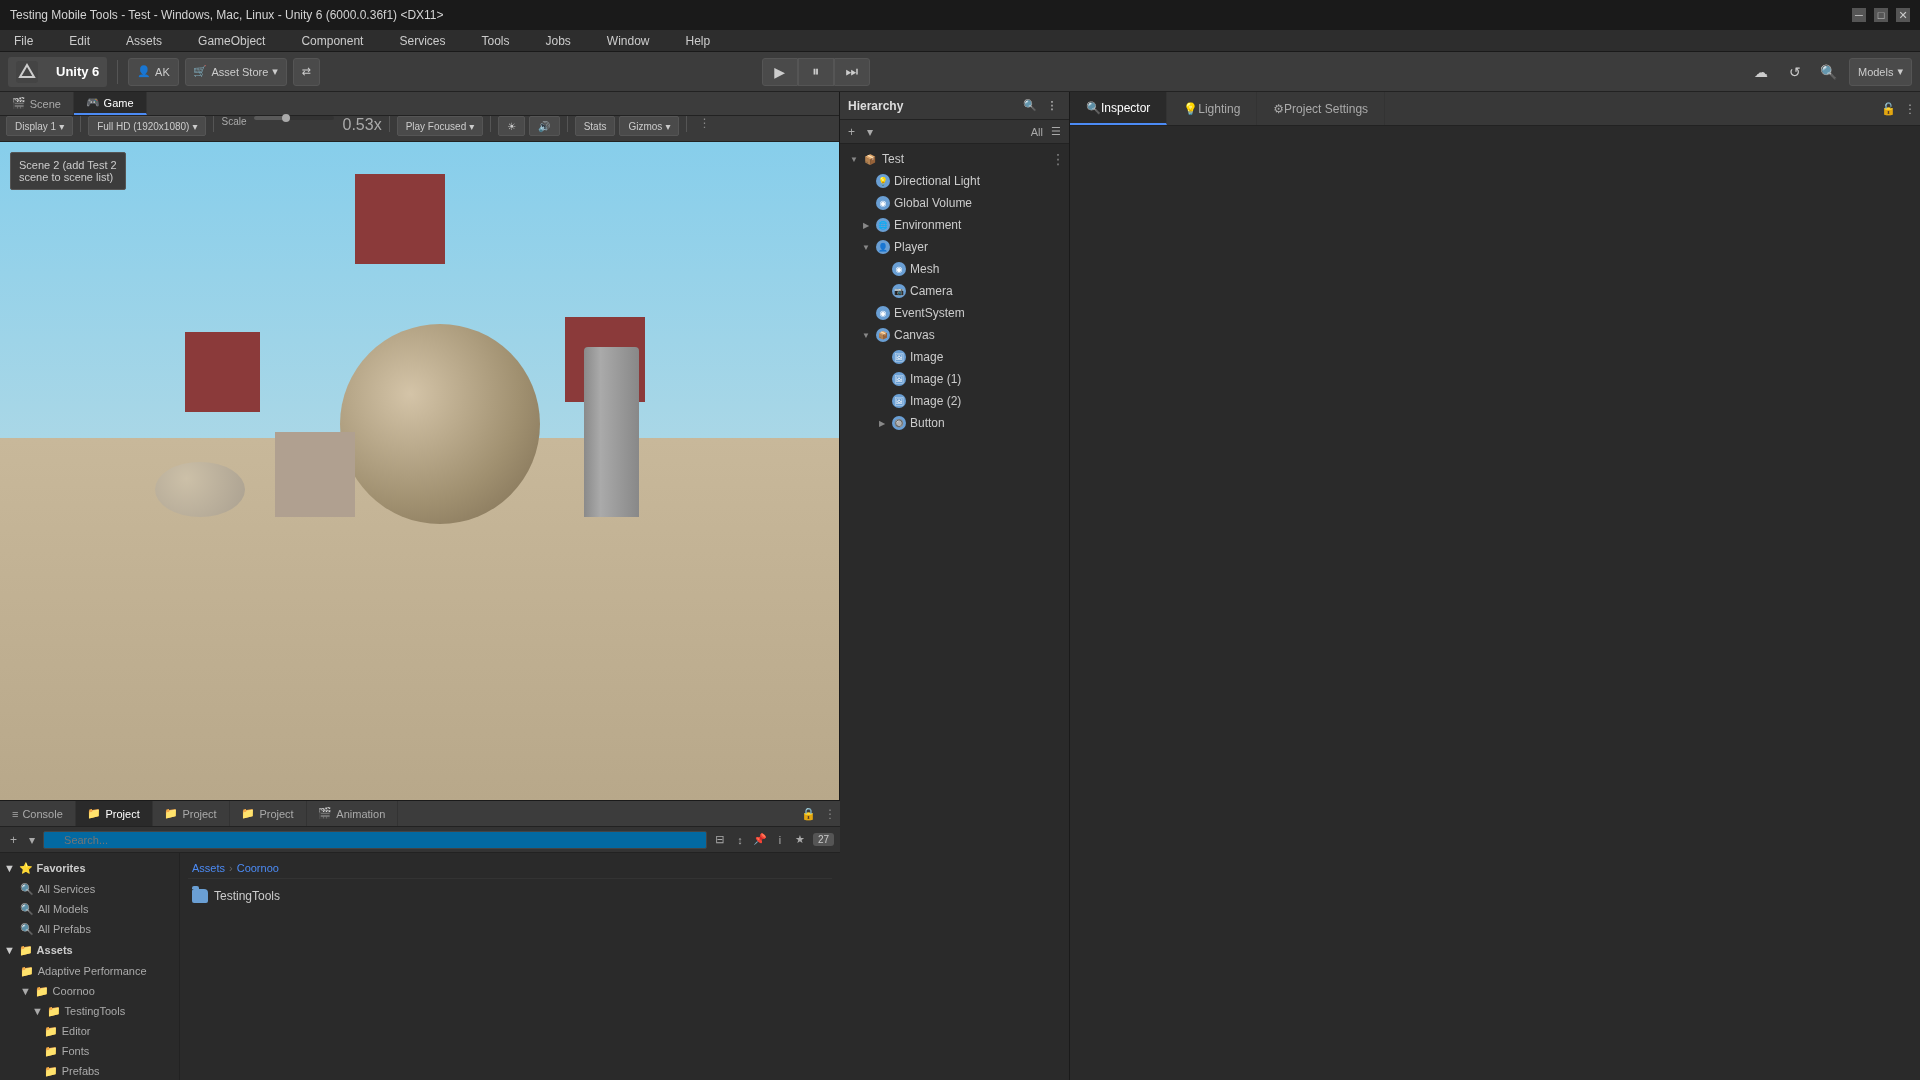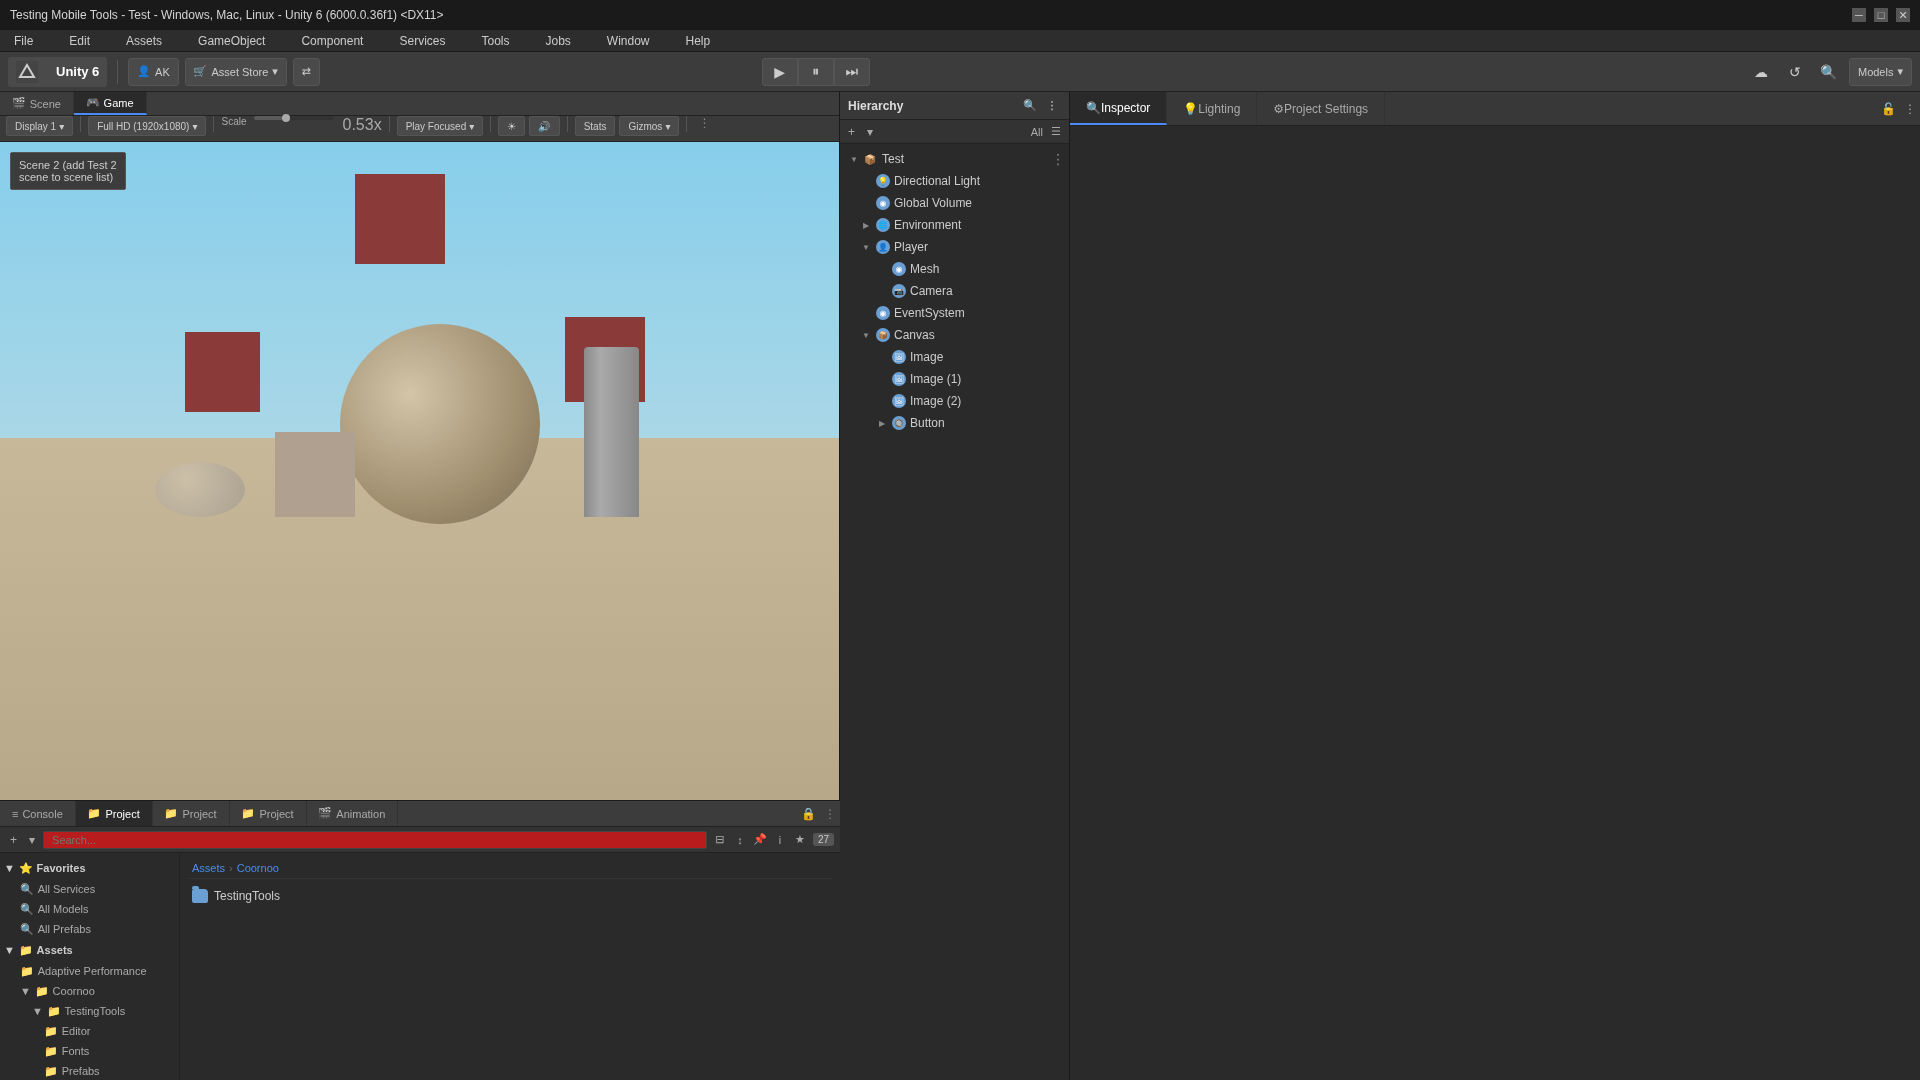--- a/index.html
+++ b/index.html
@@ -486,25 +486,25 @@
       background: #333;
       display: flex;
       align-items: center;
       padding: 0 6px;
       gap: 4px;
       border-bottom: 1px solid #222;
     }
     .search-box {
       flex: 1;
       height: 18px;
-      background: #b91c1c;
+      background: #0369a1;
       border: 1px solid #444;
       border-radius: 2px;
       color: #ccc;
-      padding: 0 8px;
+      padding: 0 20px;
       font-size: 11px;
     }
     .bottom-content {
       display: flex;
       flex: 1;
       overflow: hidden;
     }
     .project-sidebar {
       width: 180px;
       border-right: 1px solid #222;

